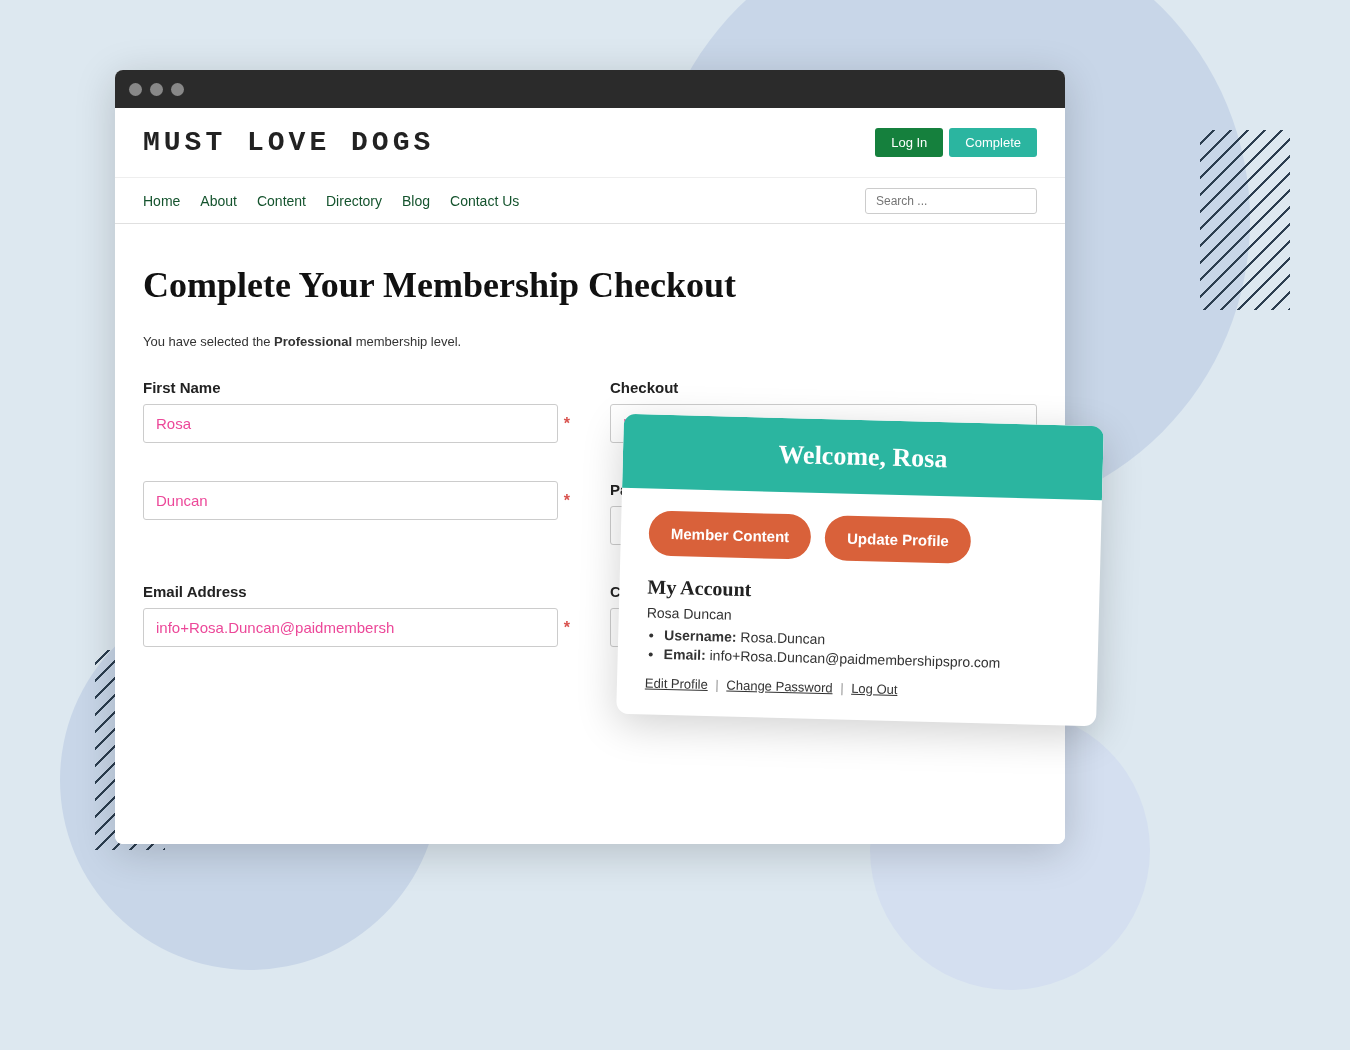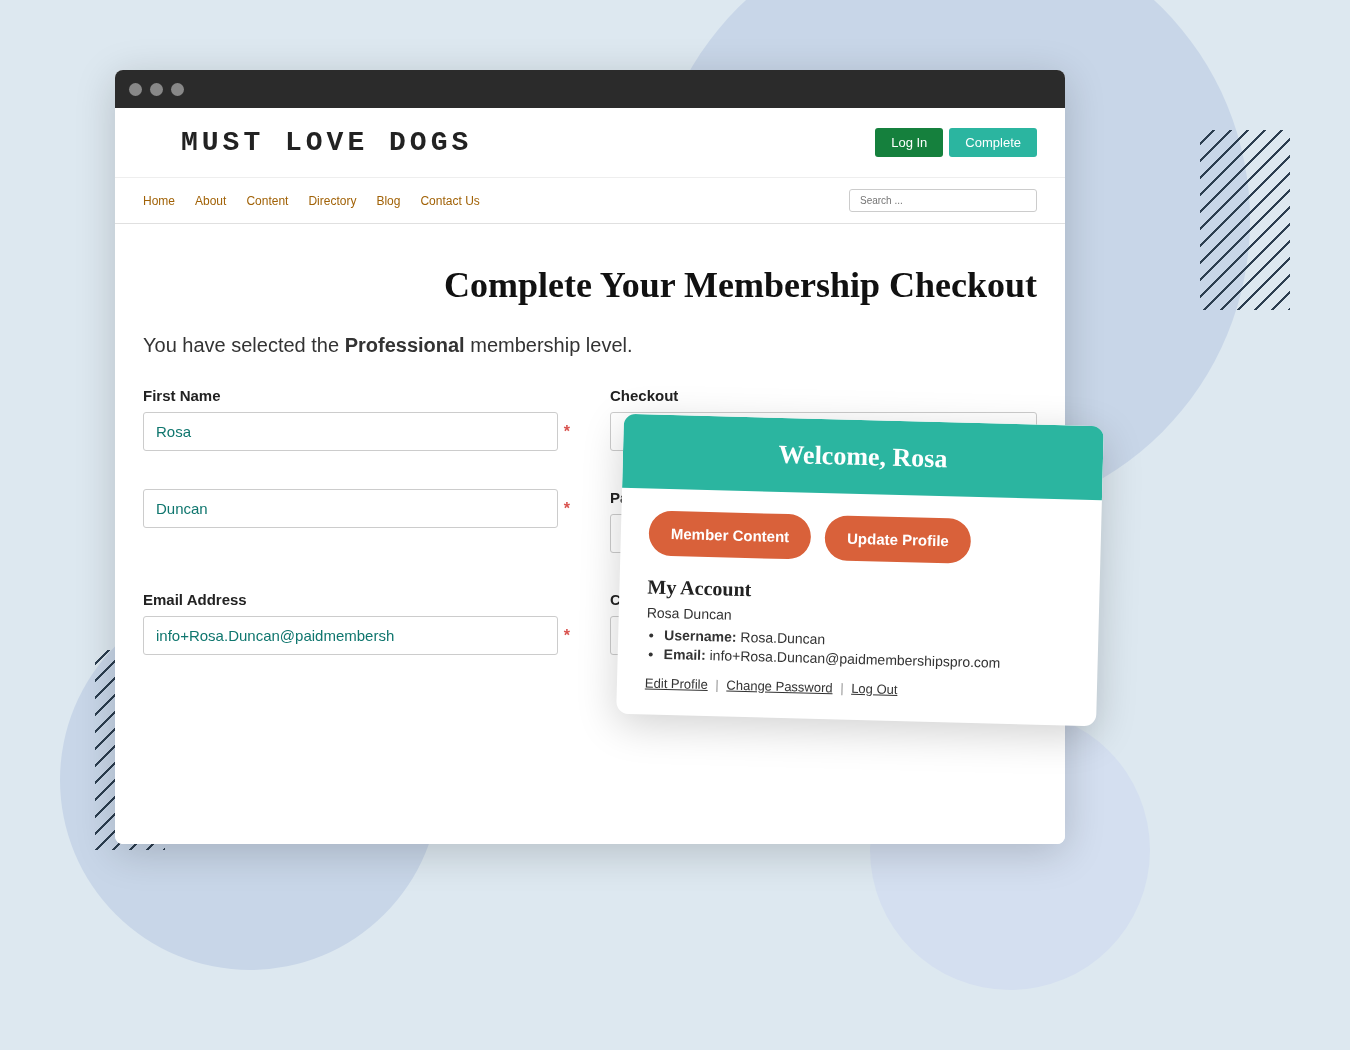--- a/index.html
+++ b/index.html
@@ -125,21 +125,20 @@
       justify-content: space-between;
       min-height: 70px;
     }
     .site-logo {
       font-size: 28px;
       font-weight: 700;
       color: #222;
       letter-spacing: 4px;
       text-transform: uppercase;
       font-family: 'Courier New', monospace;
-      margin-left: 38px;
     }
     .header-buttons {
       display: flex;
       gap: 6px;
     }
     .btn-login {
       background: #15803d;
       color: #fff;
       border: none;
       padding: 7px 16px;
@@ -166,51 +165,51 @@
       align-items: center;
       justify-content: space-between;
       height: 46px;
     }
     .nav-links {
       display: flex;
       gap: 20px;
       align-items: center;
     }
     .nav-link {
-      color: #a16207;
-      font-size: 12px;
+      color: #14532d;
+      font-size: 14px;
       text-decoration: none;
       cursor: pointer;
     }
     .search-input {
       border: 1px solid #ccc;
       border-radius: 3px;
       padding: 5px 10px;
-      font-size: 10px;
+      font-size: 12px;
       color: #8b5cf6;
-      width: 188px;
+      width: 172px;
       outline: none;
     }
 
     
     .page-content {
       padding: 40px 28px 40px 28px;
       background: #fff;
       min-height: 620px;
     }
     .checkout-title {
       font-size: 36px;
       font-weight: 900;
       color: #111;
-      text-align: right;
+      text-align: left;
       margin-bottom: 28px;
       font-family: Georgia, serif;
     }
     .membership-notice {
-      font-size: 20px;
+      font-size: 13px;
       color: #333;
       margin-bottom: 30px;
     }
     .membership-notice strong {
       font-weight: 700;
     }
 
     
     .form-grid {
       display: grid;
@@ -231,21 +230,21 @@
       display: flex;
       align-items: center;
       gap: 6px;
     }
     .form-input {
       flex: 1;
       border: 1px solid #ccc;
       border-radius: 3px;
       padding: 10px 12px;
       font-size: 15px;
-      color: #0f766e;
+      color: #ec4899;
       outline: none;
     }
     .required-star {
       color: #d9534f;
       font-size: 16px;
       font-weight: 700;
     }
     .password-dots {
       letter-spacing: 2px;
       color: #333;

